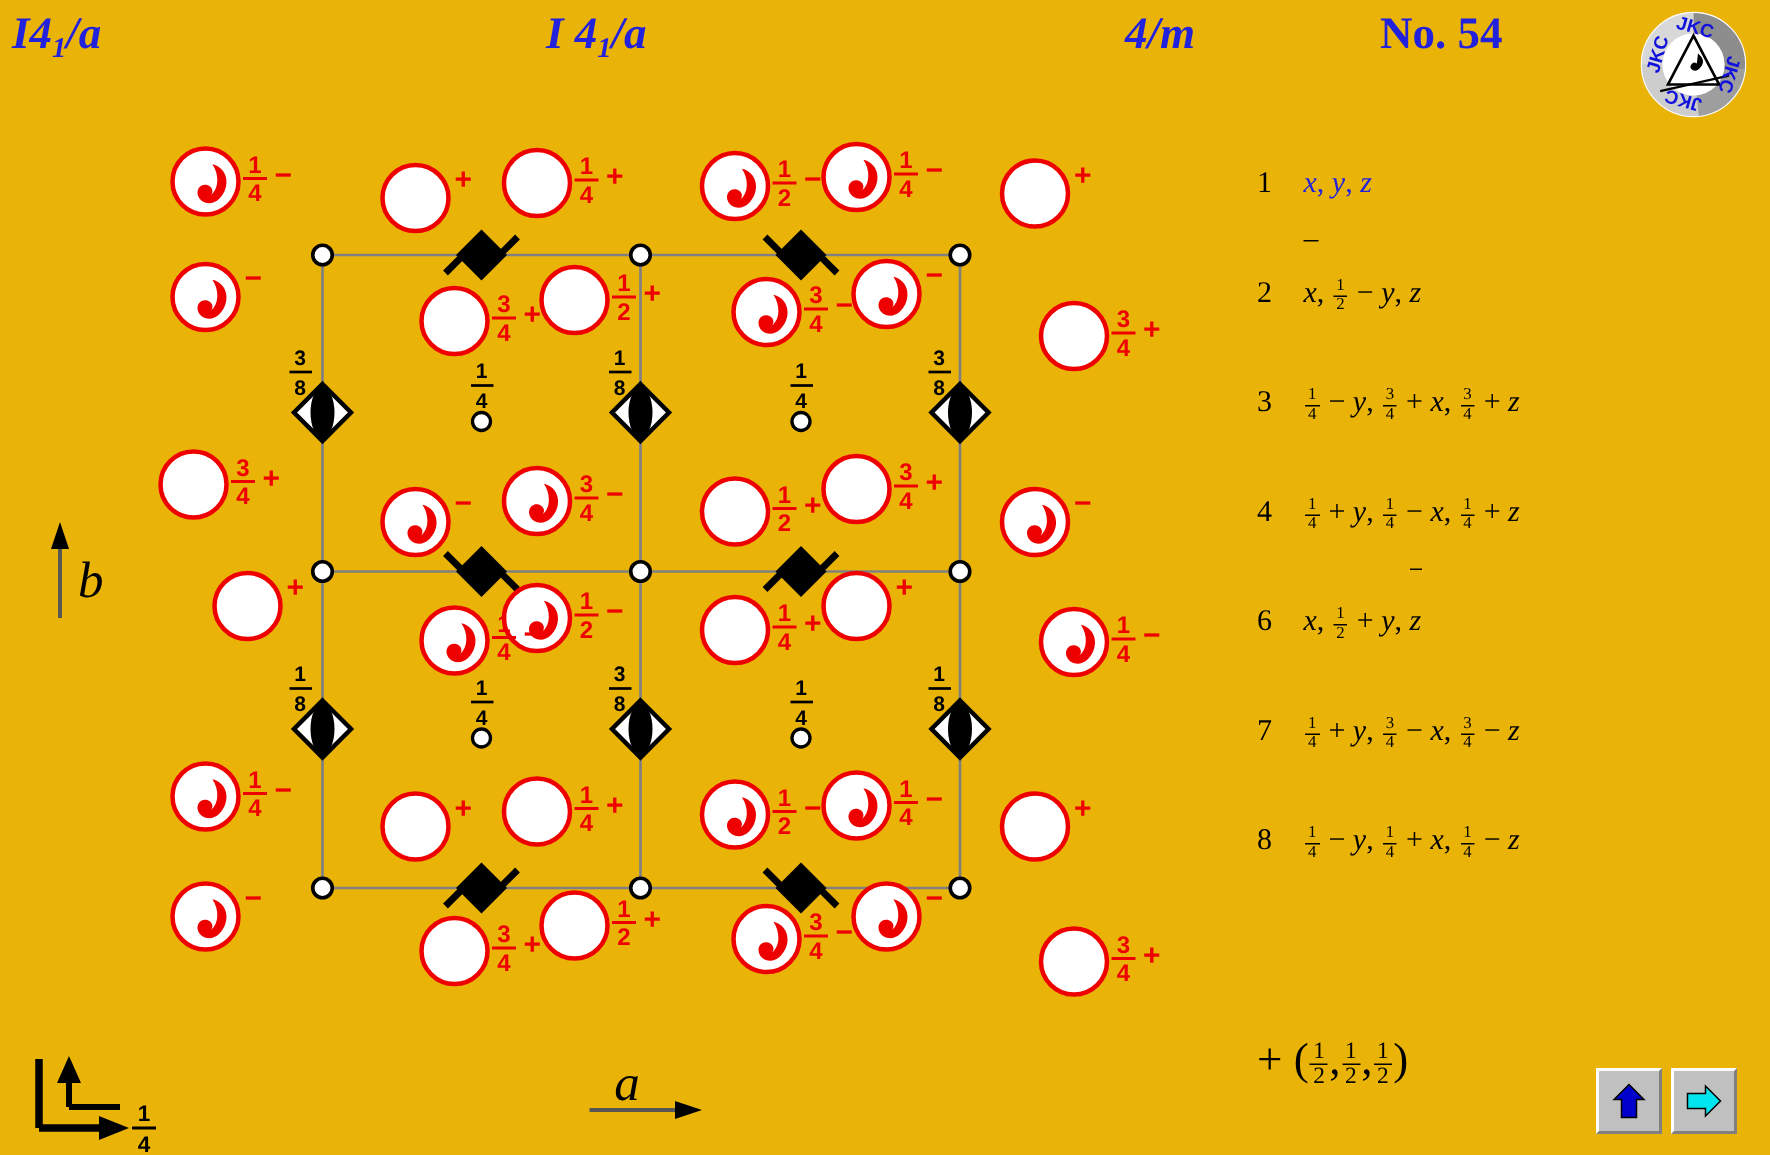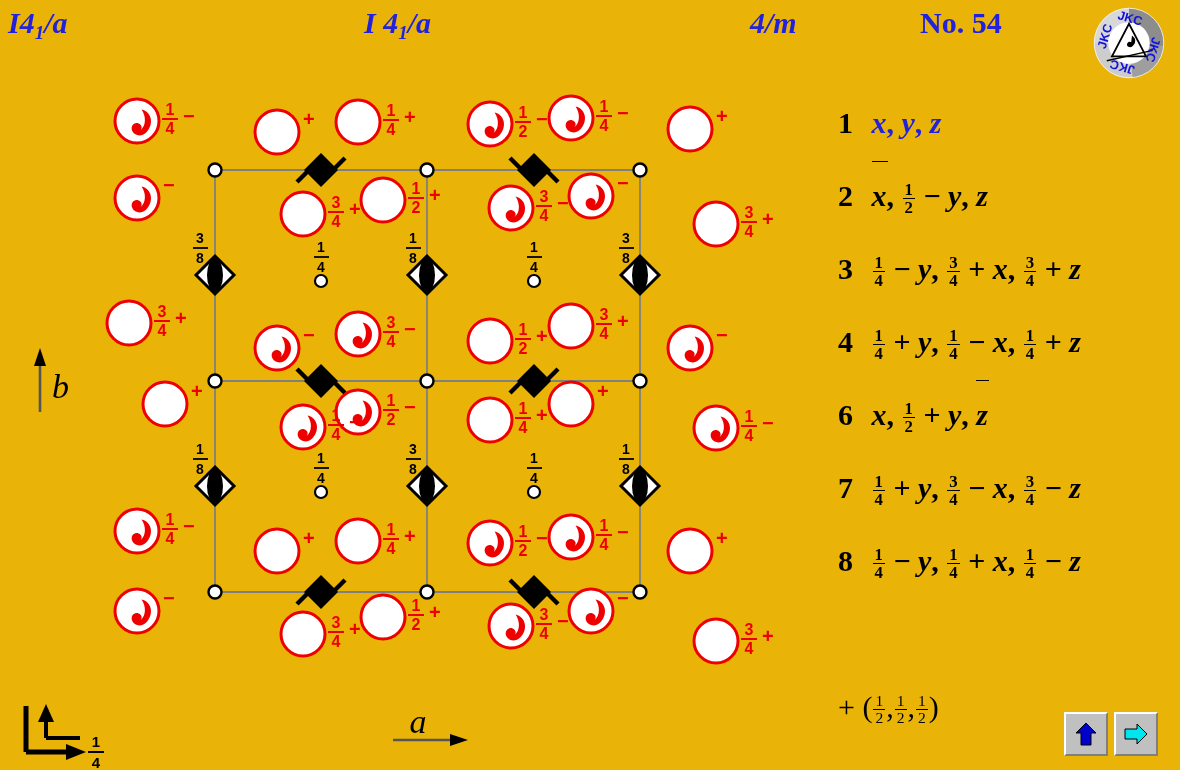--- a/index.html
+++ b/index.html
@@ -54,25 +54,24 @@
   
   #ops {
     position: absolute;
     left: 838px;
     top: 86px;
     width: 342px;
   }
   .op {
     position: relative;
     height: 73px;
-    font-size: 30px;
+    font-size: 20px;
     color: #000000;
     white-space: nowrap;
     line-height: 73px;
-    font-weight: bold;
   }
   .op .num {
     display: inline-block;
     width: 26px;
     text-align: left;
     font-style: normal;
   }
   .op .expr { font-style: normal; }
   .op.first .expr { color: #2222dd; }
   .it { font-style: italic; }

